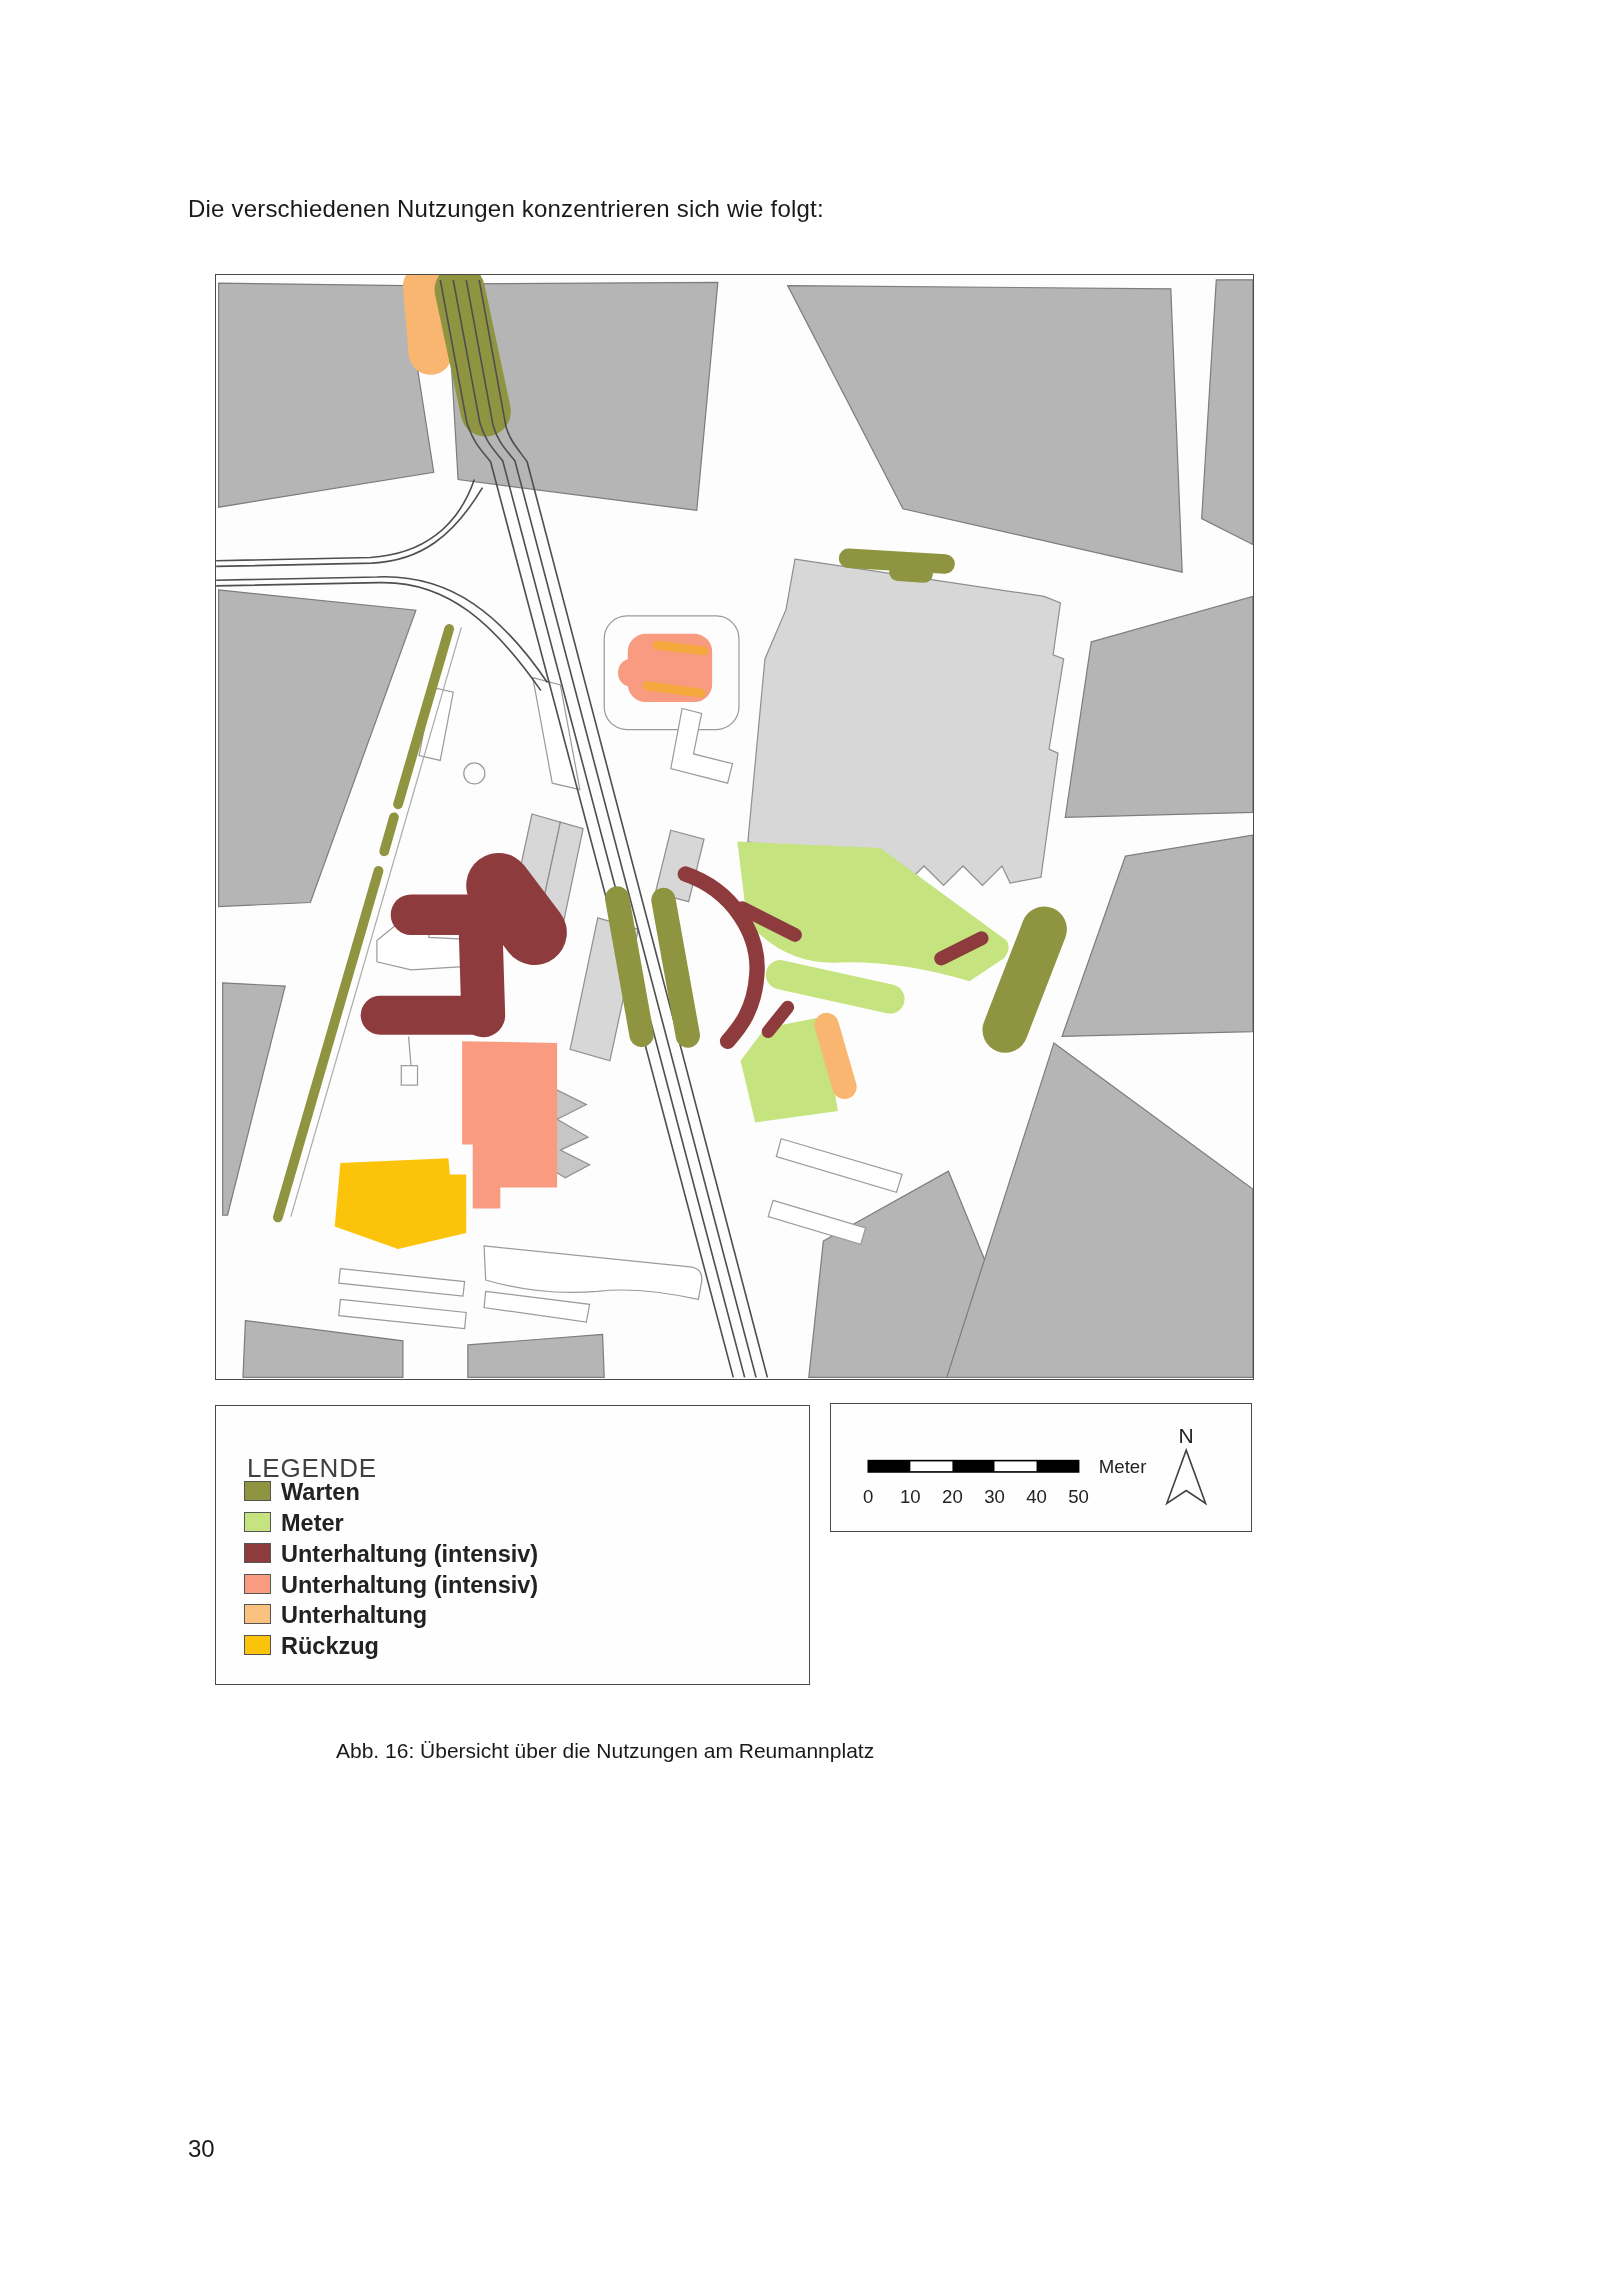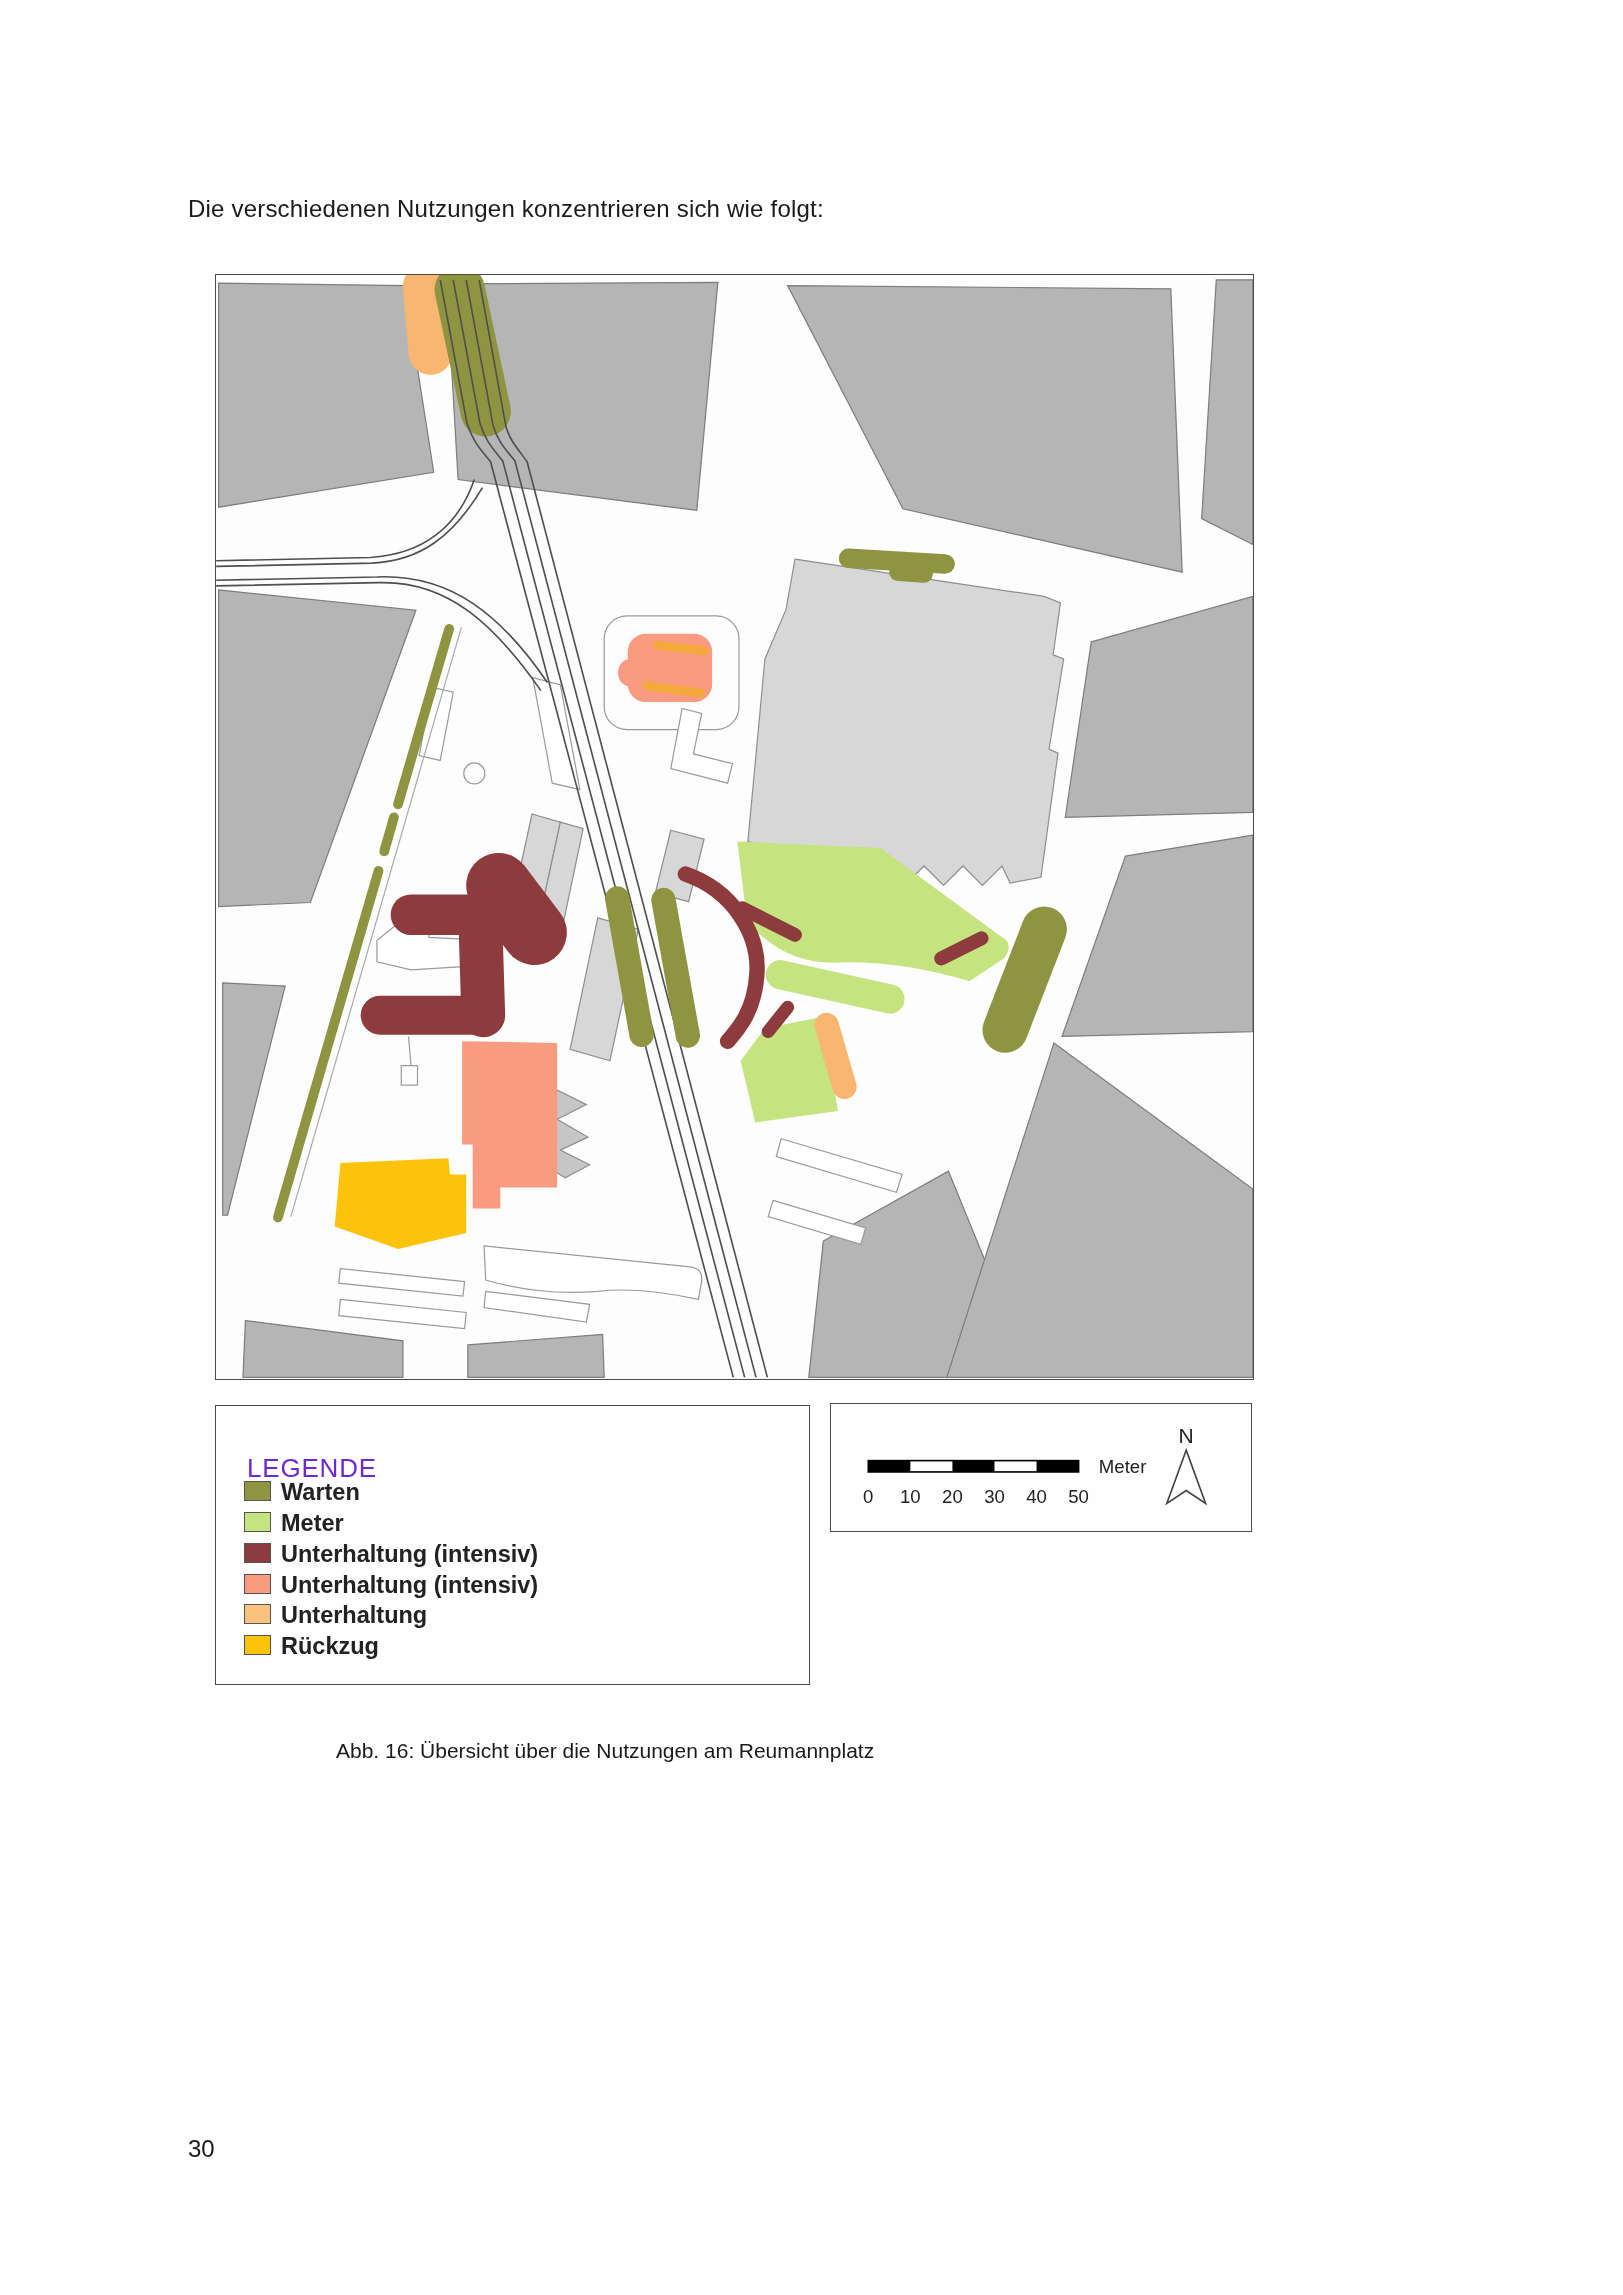--- a/index.html
+++ b/index.html
@@ -1,21 +1,21 @@
 <!DOCTYPE html>
 <html style="font-size:13px"><head>
 <meta charset="utf-8">
 <style>
   html,body{margin:0;padding:0;background:#ffffff;}
   body{width:1623px;height:2295px;position:relative;font-family:"Liberation Sans",sans-serif;color:#1a1a1a;}
   .abs{position:absolute;}
   #intro{left:188px;top:195px;font-size:24px;letter-spacing:0.2px;text-align:right;}
   #map-frame{left:215px;top:274px;width:1037px;height:1104px;border:1.6px solid #4a4a4a;background:#fdfdfd;overflow:hidden;}
   #legend-box{left:215px;top:1405px;width:593px;height:278px;border:1.6px solid #4a4a4a;background:#fefefe;}
-  #legend-title{left:31px;top:47px;font-size:26px;color:#6d28d9;letter-spacing:0.8px;}
+  #legend-title{left:31px;top:47px;font-size:26px;color:#404040;letter-spacing:0.8px;}
   .lg-row{position:absolute;left:28px;height:24px;}
   .lg-swatch{position:absolute;left:0;top:1.6px;width:27px;height:20px;border:1.6px solid #555;box-sizing:border-box;}
   .lg-label{position:absolute;left:37px;top:0;font-size:23.5px;color:#222;white-space:nowrap;font-weight:bold;}
   #scale-box{left:830px;top:1403px;width:420px;height:127px;border:1.6px solid #4a4a4a;background:#fefefe;}
   #caption{left:302px;top:1739px;font-size:21px;margin-left:34px;}
   #page-num{left:188px;top:2135px;font-size:24px;}
   svg{display:block;}
   
   .blk{fill:#b5b5b5;stroke:#7d7d7d;stroke-width:1.5;}
   .bld{fill:#d7d7d7;stroke:#8f8f8f;stroke-width:1.5;}

